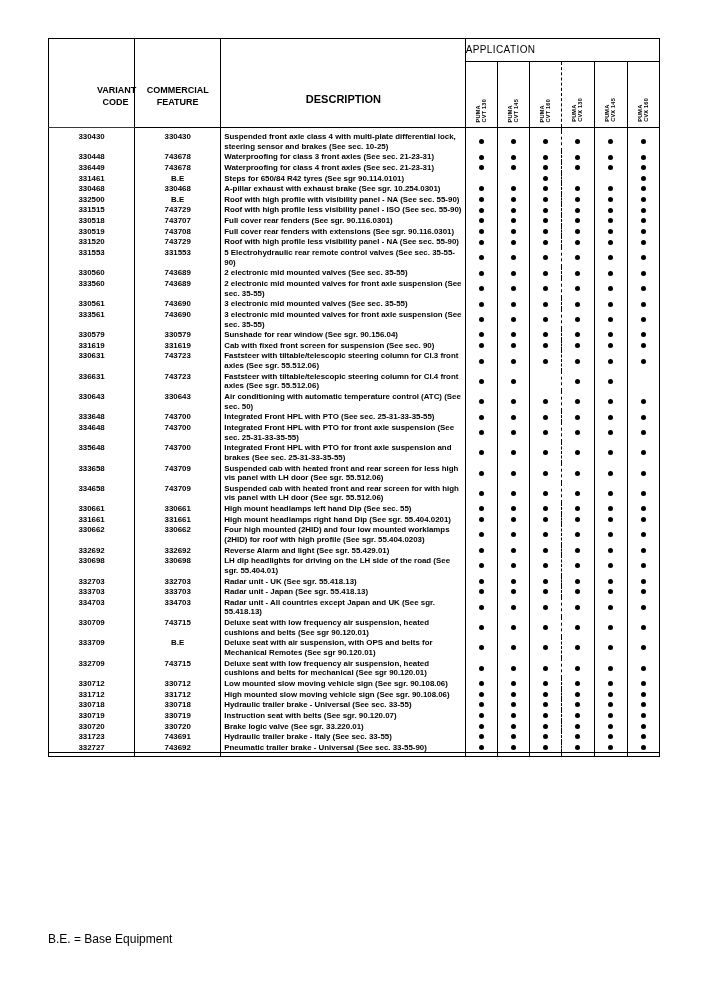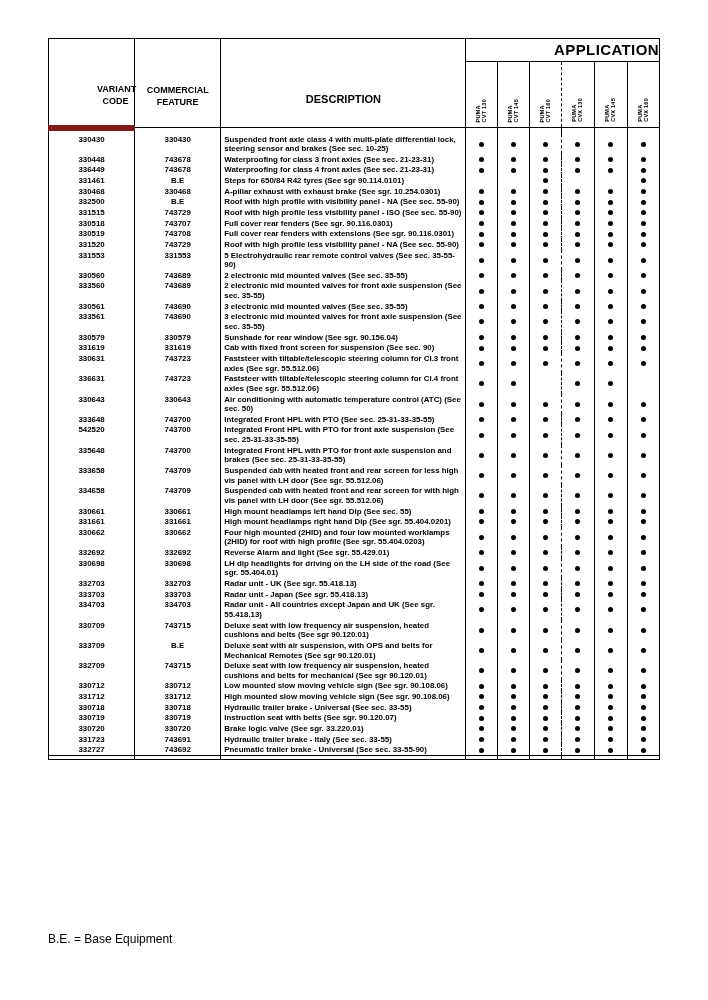--- a/index.html
+++ b/index.html
@@ -32,23 +32,23 @@
     table-layout: fixed;
     width: 612px;
     font-size: 7.8px;
   }
   table.main td, table.main th {
     border: 1px solid #000;
     padding: 0;
     vertical-align: top;
   }
   .app-title {
-    text-align: right;
-    font-weight: bold;
-    font-size: 15px;
+    text-align: left;
+    font-weight: normal;
+    font-size: 10px;
     letter-spacing: 0.4px;
     height: 22px;
     line-height: 22px;
   }
   .col-head {
     text-align: center;
     font-weight: bold;
     font-size: 9px;
     vertical-align: middle !important;
   }
@@ -139,21 +139,21 @@
         <col style="width:244px">
         <col style="width:32px">
         <col style="width:32px">
         <col style="width:32px">
         <col style="width:33px">
         <col style="width:33px">
         <col style="width:32px">
       </colgroup>
       <thead>
         <tr>
-          <td rowspan="2" class="col-head" style="border-right:1px solid #000;border-bottom:6px solid #7f1d1d;padding-left:48px;">
+          <td rowspan="2" class="col-head" style="border-right:1px solid #000;border-bottom:1px solid #7f1d1d;padding-left:48px;">
             <div style="padding-top:26px;line-height:1.35;">
               <div>VARIANT</div>
               <div>CODE</div>
             </div>
           </td>
           <td rowspan="2" class="col-head">
             <div style="padding-top:26px;line-height:1.35;">
               <div>COMMERCIAL</div>
               <div>FEATURE</div>
             </div>
@@ -415,21 +415,21 @@
             <td class="feat">743700</td>
             <td class="desc">Integrated Front HPL with PTO (See sec. 25-31-33-35-55)</td>
             <td class="dot"><span class="dot-mark"></span></td>
             <td class="dot"><span class="dot-mark"></span></td>
             <td class="dot dashed-right"><span class="dot-mark"></span></td>
             <td class="dot dashed-left"><span class="dot-mark"></span></td>
             <td class="dot"><span class="dot-mark"></span></td>
             <td class="dot"><span class="dot-mark"></span></td>
           </tr>
           <tr>
-            <td class="code">542520</td>
+            <td class="code">334648</td>
             <td class="feat">743700</td>
             <td class="desc">Integrated Front HPL with PTO for front axle suspension (See sec. 25-31-33-35-55)</td>
             <td class="dot"><span class="dot-mark"></span></td>
             <td class="dot"><span class="dot-mark"></span></td>
             <td class="dot dashed-right"><span class="dot-mark"></span></td>
             <td class="dot dashed-left"><span class="dot-mark"></span></td>
             <td class="dot"><span class="dot-mark"></span></td>
             <td class="dot"><span class="dot-mark"></span></td>
           </tr>
           <tr>

